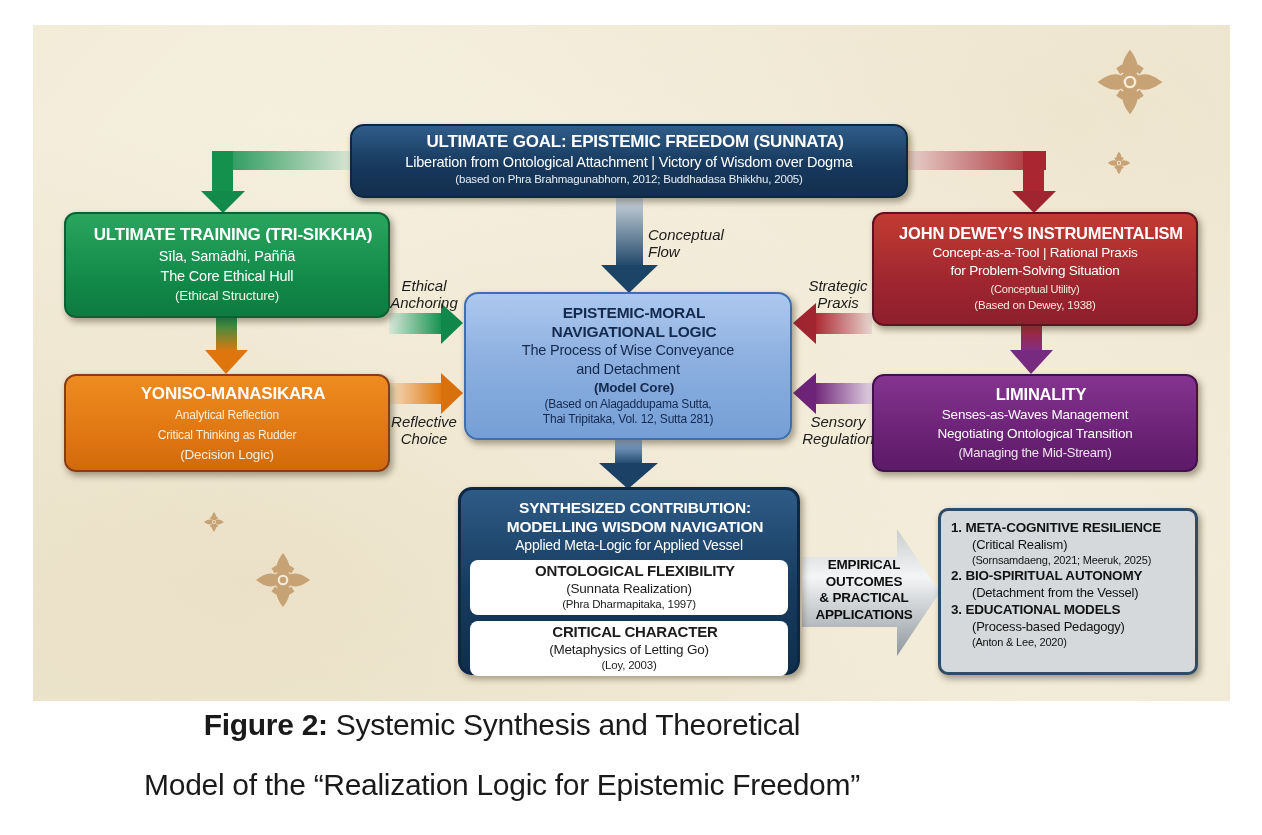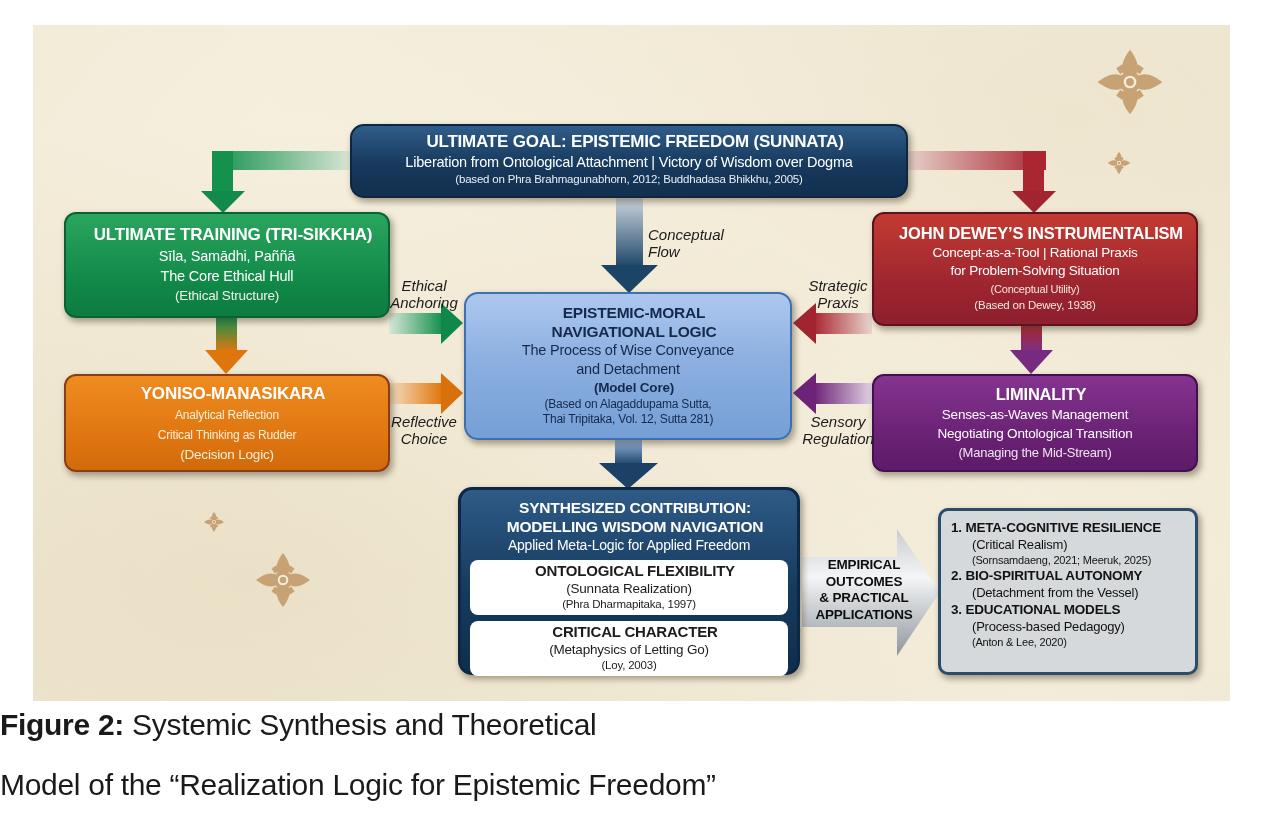--- a/index.html
+++ b/index.html
@@ -83,21 +83,21 @@
   .outcomes .o-line  { font-size:13px;  line-height:16.5px; padding-left:21px; }
   .outcomes .o-cite  { font-size:11px;  line-height:14px;  padding-left:21px; }
   
   .alabel { position:absolute; z-index:3; font-style:italic; color:#1c1c1c;
     font-size:15px; line-height:17px; white-space:pre-line; }
   .alabel.center { text-align:center; }
   .emp-label { position:absolute; z-index:3; left:806px; top:557px; width:116px;
     text-align:center; font-weight:bold; font-size:13.5px; line-height:16.5px;
     color:#0e0e0e; white-space:pre-line; letter-spacing:-0.2px; }
   
-  .caption { position:absolute; left:0; width:1004px; 
+  .caption { position:absolute; left:0; width:1004px; text-align:center;
     color:#1a1a1a; font-size:30px; letter-spacing:-0.3px; z-index:2; }
   .caption-1 { top:708px; }
   .caption-2 { top:768px; }
 </style>
 </head>
 <body>
 
 <div class="page">
   <div class="canvas"></div>
 
@@ -268,21 +268,21 @@
   <div class="box liminality">
     <div class="b-title">LIMINALITY</div>
     <div class="b-body preline">Senses-as-Waves Management
 Negotiating Ontological Transition</div>
     <div class="b-tag">(Managing the Mid-Stream)</div>
   </div>
 
   <div class="box synth">
     <div class="b-title preline">SYNTHESIZED CONTRIBUTION:
 MODELLING WISDOM NAVIGATION</div>
-    <div class="b-subtitle">Applied Meta-Logic for Applied Freedom</div>
+    <div class="b-subtitle">Applied Meta-Logic for Applied Vessel</div>
     <div class="card">
       <div class="b-title">ONTOLOGICAL FLEXIBILITY</div>
       <div class="b-body">(Sunnata Realization)</div>
       <div class="b-cite">(Phra Dharmapitaka, 1997)</div>
     </div>
     <div class="card">
       <div class="b-title">CRITICAL CHARACTER</div>
       <div class="b-body">(Metaphysics of Letting Go)</div>
       <div class="b-cite">(Loy, 2003)</div>
     </div>

